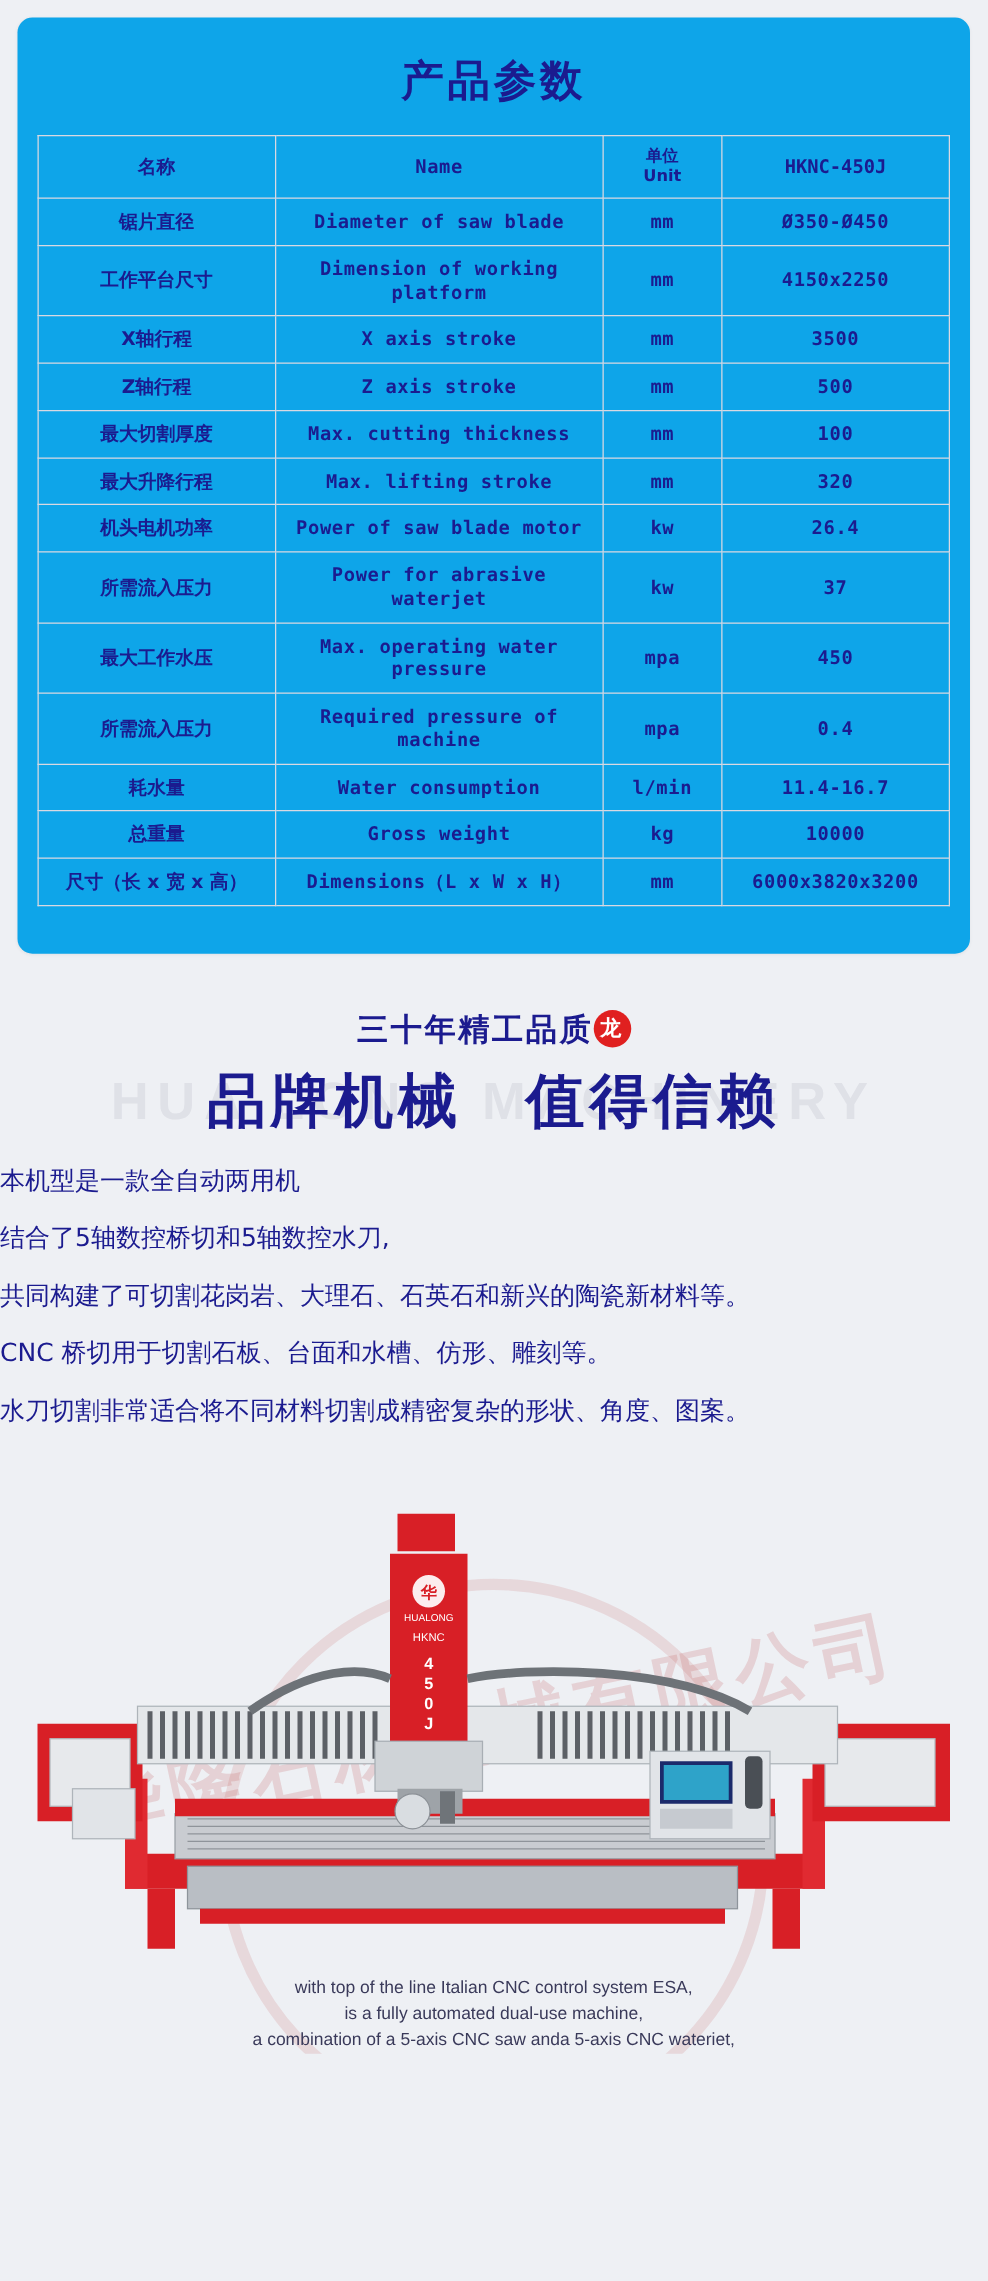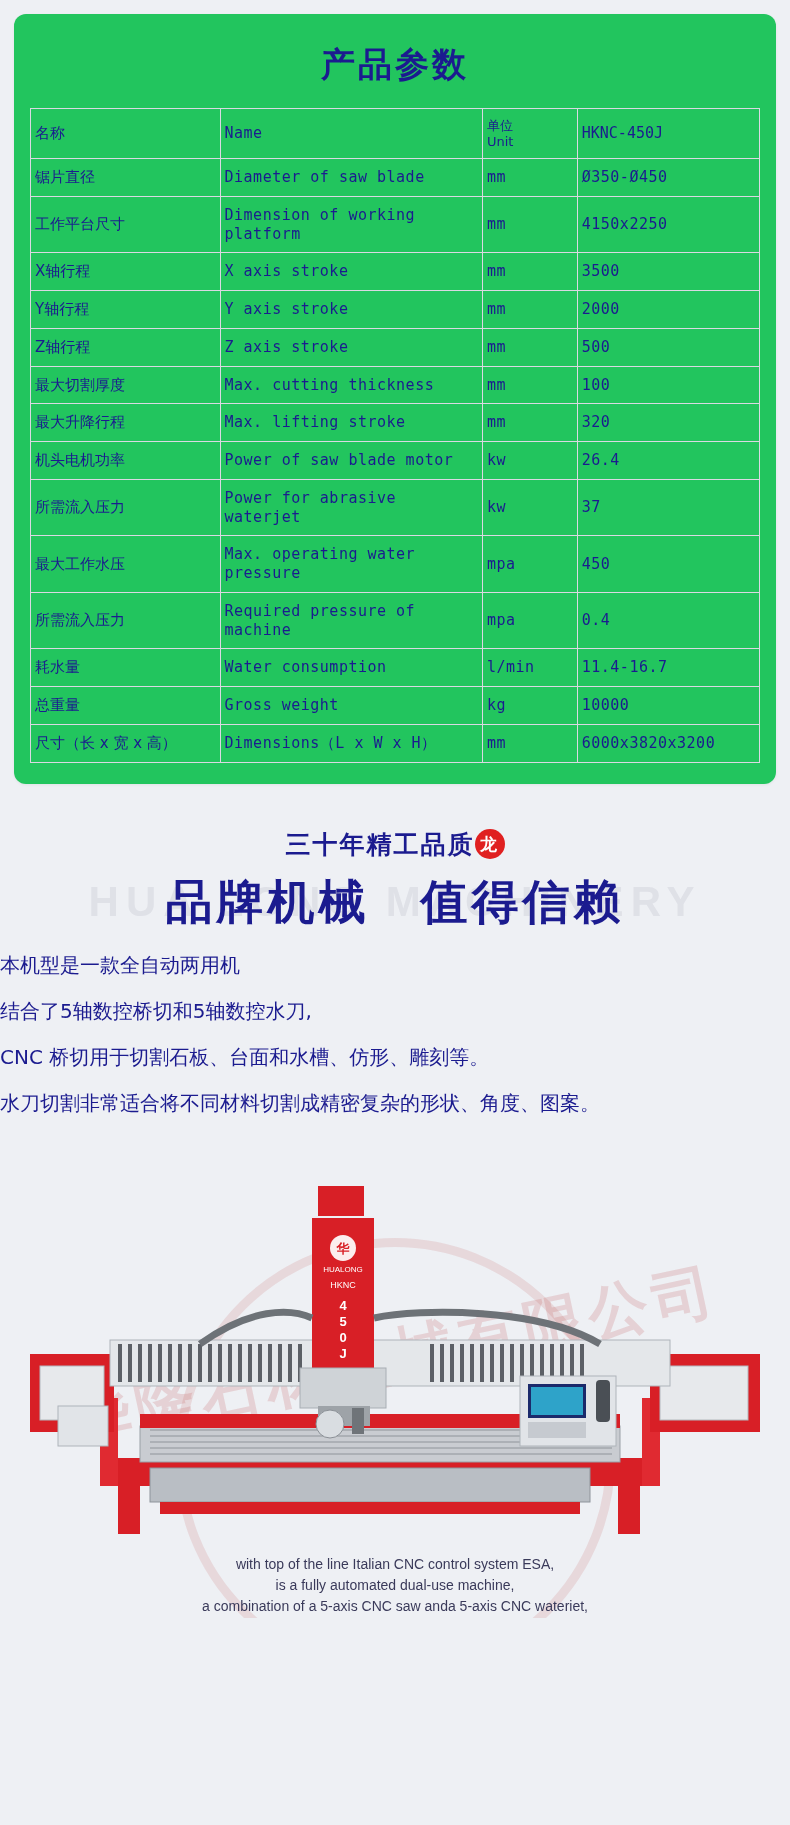--- a/index.html
+++ b/index.html
@@ -8,46 +8,47 @@
     width: 790px;
     background: #eef0f4;
     font-family: "Liberation Sans", sans-serif;
     color: #1a1a7a;
   }
   .page { width: 790px; position: relative; }
 
   
   .spec-card {
     margin: 14px 14px 0 14px;
-    background: #22c55e;
+    background: #0ea5e9;
     border-radius: 12px;
-    padding: 18px 16px 21px 16px;
+    padding: 18px 16px 38px 16px;
     box-shadow: 0 1px 3px rgba(0,0,0,0.06);
   }
   .spec-title {
     text-align: center;
     font-size: 34px;
     font-weight: bold;
     color: #1b1b8f;
     letter-spacing: 3px;
     margin: 10px 0 20px 0;
   }
   table.spec {
     width: 100%;
     border-collapse: collapse;
     table-layout: fixed;
   }
   table.spec td, table.spec th {
     border: 1px solid #d9d9e2;
     color: #1b1b8f;
+    text-align: center;
     vertical-align: middle;
     padding: 9px 4px;
     font-size: 15px;
     line-height: 1.25;
-    font-weight: normal;
+    font-weight: bold;
   }
   table.spec col.c1 { width: 26%; }
   table.spec col.c2 { width: 36%; }
   table.spec col.c3 { width: 13%; }
   table.spec col.c4 { width: 25%; }
   td.cn { font-family: "DejaVu Sans", sans-serif; font-size: 15px; }
   td.en, td.unit, td.val {
     font-family: "DejaVu Sans Mono", monospace;
     font-size: 14px;
     letter-spacing: 0.5px;
@@ -212,26 +213,20 @@
             <td class="unit">mm</td>
             <td class="val">4150x2250</td>
           </tr>
           <tr>
             <td class="cn">X轴行程</td>
             <td class="en">X axis stroke</td>
             <td class="unit">mm</td>
             <td class="val">3500</td>
           </tr>
           <tr>
-            <td class="cn">Y轴行程</td>
-            <td class="en">Y axis stroke</td>
-            <td class="unit">mm</td>
-            <td class="val">2000</td>
-          </tr>
-          <tr>
             <td class="cn">Z轴行程</td>
             <td class="en">Z axis stroke</td>
             <td class="unit">mm</td>
             <td class="val">500</td>
           </tr>
           <tr>
             <td class="cn">最大切割厚度</td>
             <td class="en">Max. cutting thickness</td>
             <td class="unit">mm</td>
             <td class="val">100</td>
@@ -294,20 +289,21 @@
     <div class="brand-sub">
       <span>三十年精工品质</span>
       <span class="logo-badge">龙</span>
     </div>
 
     <div class="brand-main">品牌机械　值得信赖</div>
 
     <div class="desc" id="desc-block">
         <p>本机型是一款全自动两用机</p>
         <p>结合了5轴数控桥切和5轴数控水刀,</p>
+        <p>共同构建了可切割花岗岩、大理石、石英石和新兴的陶瓷新材料等。</p>
         <p>CNC 桥切用于切割石板、台面和水槽、仿形、雕刻等。</p>
         <p>水刀切割非常适合将不同材料切割成精密复杂的形状、角度、图案。</p>
       </div>
   </div>
 
   <div class="machine-wrap">
     <div class="ring"></div>
     <div class="big-watermark">华隆石材机械有限公司</div>
 
     <svg class="machine" width="790" height="400" viewBox="0 0 790 400">

